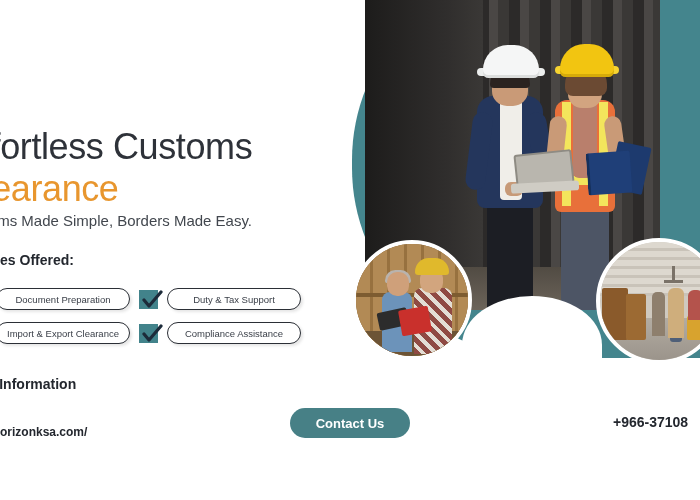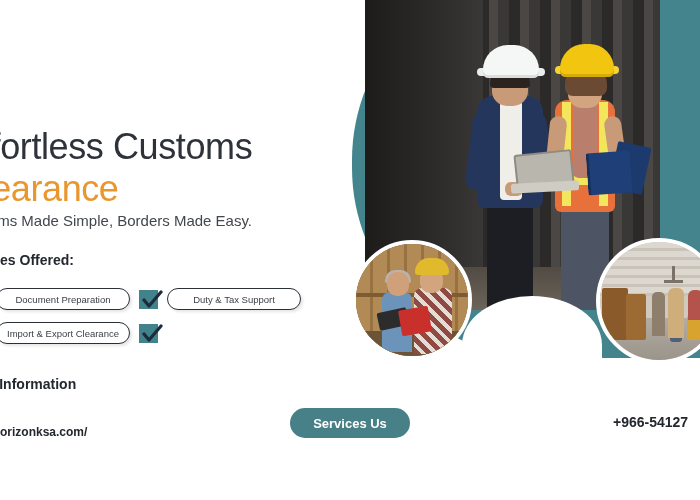--- a/index.html
+++ b/index.html
@@ -496,26 +496,27 @@
         <div class="pill right-pill">Duty &amp; Tax Support</div>
       </div>
 
       <div class="pill-row">
         <div class="pill left-pill">Import &amp; Export Clearance</div>
         <div class="check-box">
           <svg width="22" height="22" viewBox="0 0 22 22" aria-hidden="true">
             <path d="M3 11 L8 17 L20 3" stroke="#1d2b3a" stroke-width="3.2" fill="none" stroke-linecap="round" stroke-linejoin="round"></path>
           </svg>
         </div>
+        <div class="pill right-pill">Compliance Assistance</div>
       </div>
 
     </div>
 
     <div class="contact-title">Other Information</div>
 
     <div class="website-url">//palmhorizonksa.com/</div>
 
   </div>
 
-  <button class="contact-btn">Services Us</button>
-  <div class="phone">+966-54127</div>
+  <button class="contact-btn">Contact Us</button>
+  <div class="phone">+966-37108</div>
 
 </div>
 
 </body></html>

